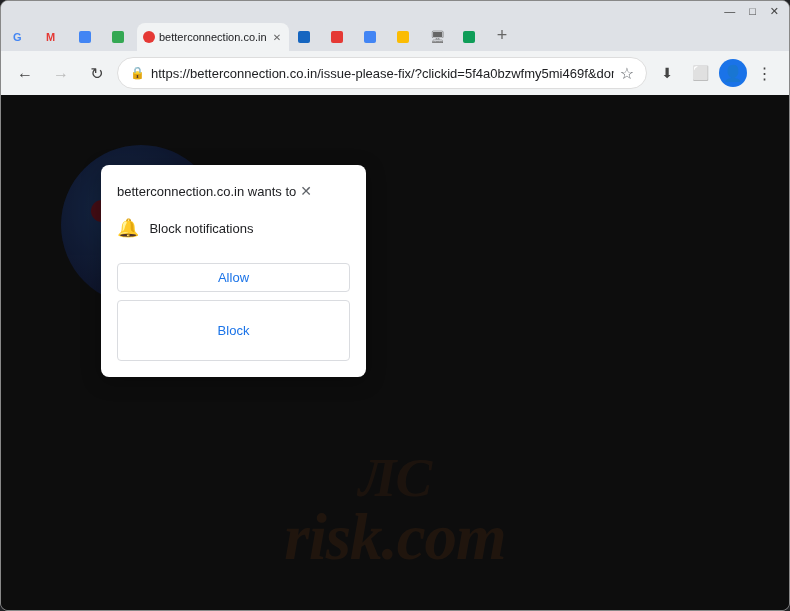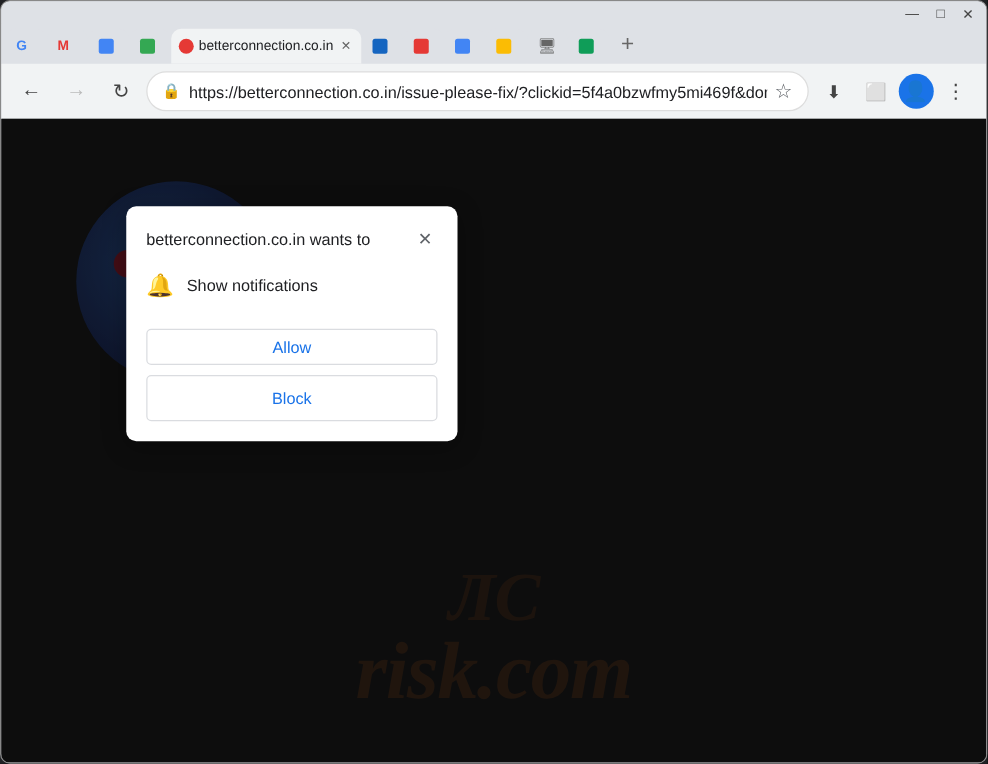--- a/index.html
+++ b/index.html
@@ -185,21 +185,21 @@
       width: 265px;
       background: #fff;
       border-radius: 8px;
       box-shadow: 0 4px 20px rgba(0,0,0,0.3);
       padding: 0;
       z-index: 100;
     }
     .popup-header {
       display: flex;
       align-items: center;
-      justify-content: space-between;
+      justify-content: flex-start;
       padding: 16px 16px 8px 16px;
     }
     .popup-title {
       font-size: 13px;
       color: #202124;
       font-weight: 500;
     }
     .popup-close {
       width: 20px;
       height: 20px;
@@ -236,21 +236,21 @@
       padding: 6px 16px;
       border-radius: 4px;
       border: 1px solid #dadce0;
       background: #fff;
       color: #1a73e8;
       font-size: 13px;
       font-weight: 500;
       cursor: pointer;
     }
     .btn-block {
-      padding: 10px 16px;
+      padding: 22px 16px;
       border-radius: 4px;
       border: 1px solid #dadce0;
       background: #fff;
       color: #1a73e8;
       font-size: 13px;
       font-weight: 500;
       cursor: pointer;
     }
     .tab-g { background: #dee1e6; border-radius: 8px 8px 0 0; height: 28px; min-width: 36px; display: flex; align-items: center; padding: 0 8px; gap: 4px; font-size: 12px; color: #666; cursor: pointer; }
     .tab-active { background: #f1f3f4; color: #202124; }
@@ -353,21 +353,21 @@
       </div>
 
 
       <div class="notification-popup">
         <div class="popup-header">
           <span class="popup-title">betterconnection.co.in wants to</span>
           <span class="popup-close">✕</span>
         </div>
         <div class="popup-notification-row">
           <span class="bell-icon">🔔</span>
-          <span class="notification-text">Show notifications</span>
+          <span class="notification-text">Block notifications</span>
         </div>
         <div class="popup-buttons">
           <button class="btn-allow">Allow</button>
           <button class="btn-block">Block</button>
         </div>
       </div>
 
     </div>
   </div>
 

